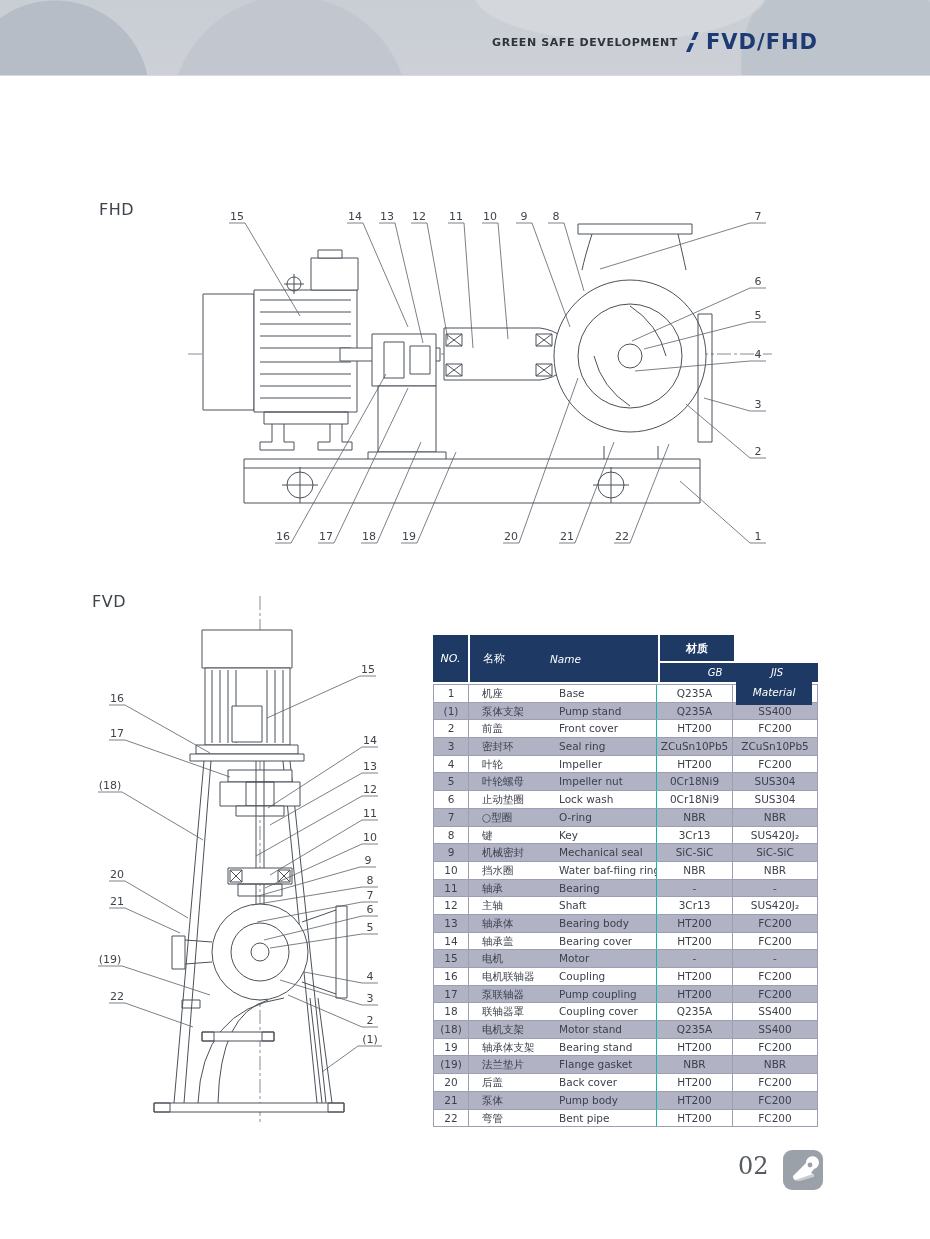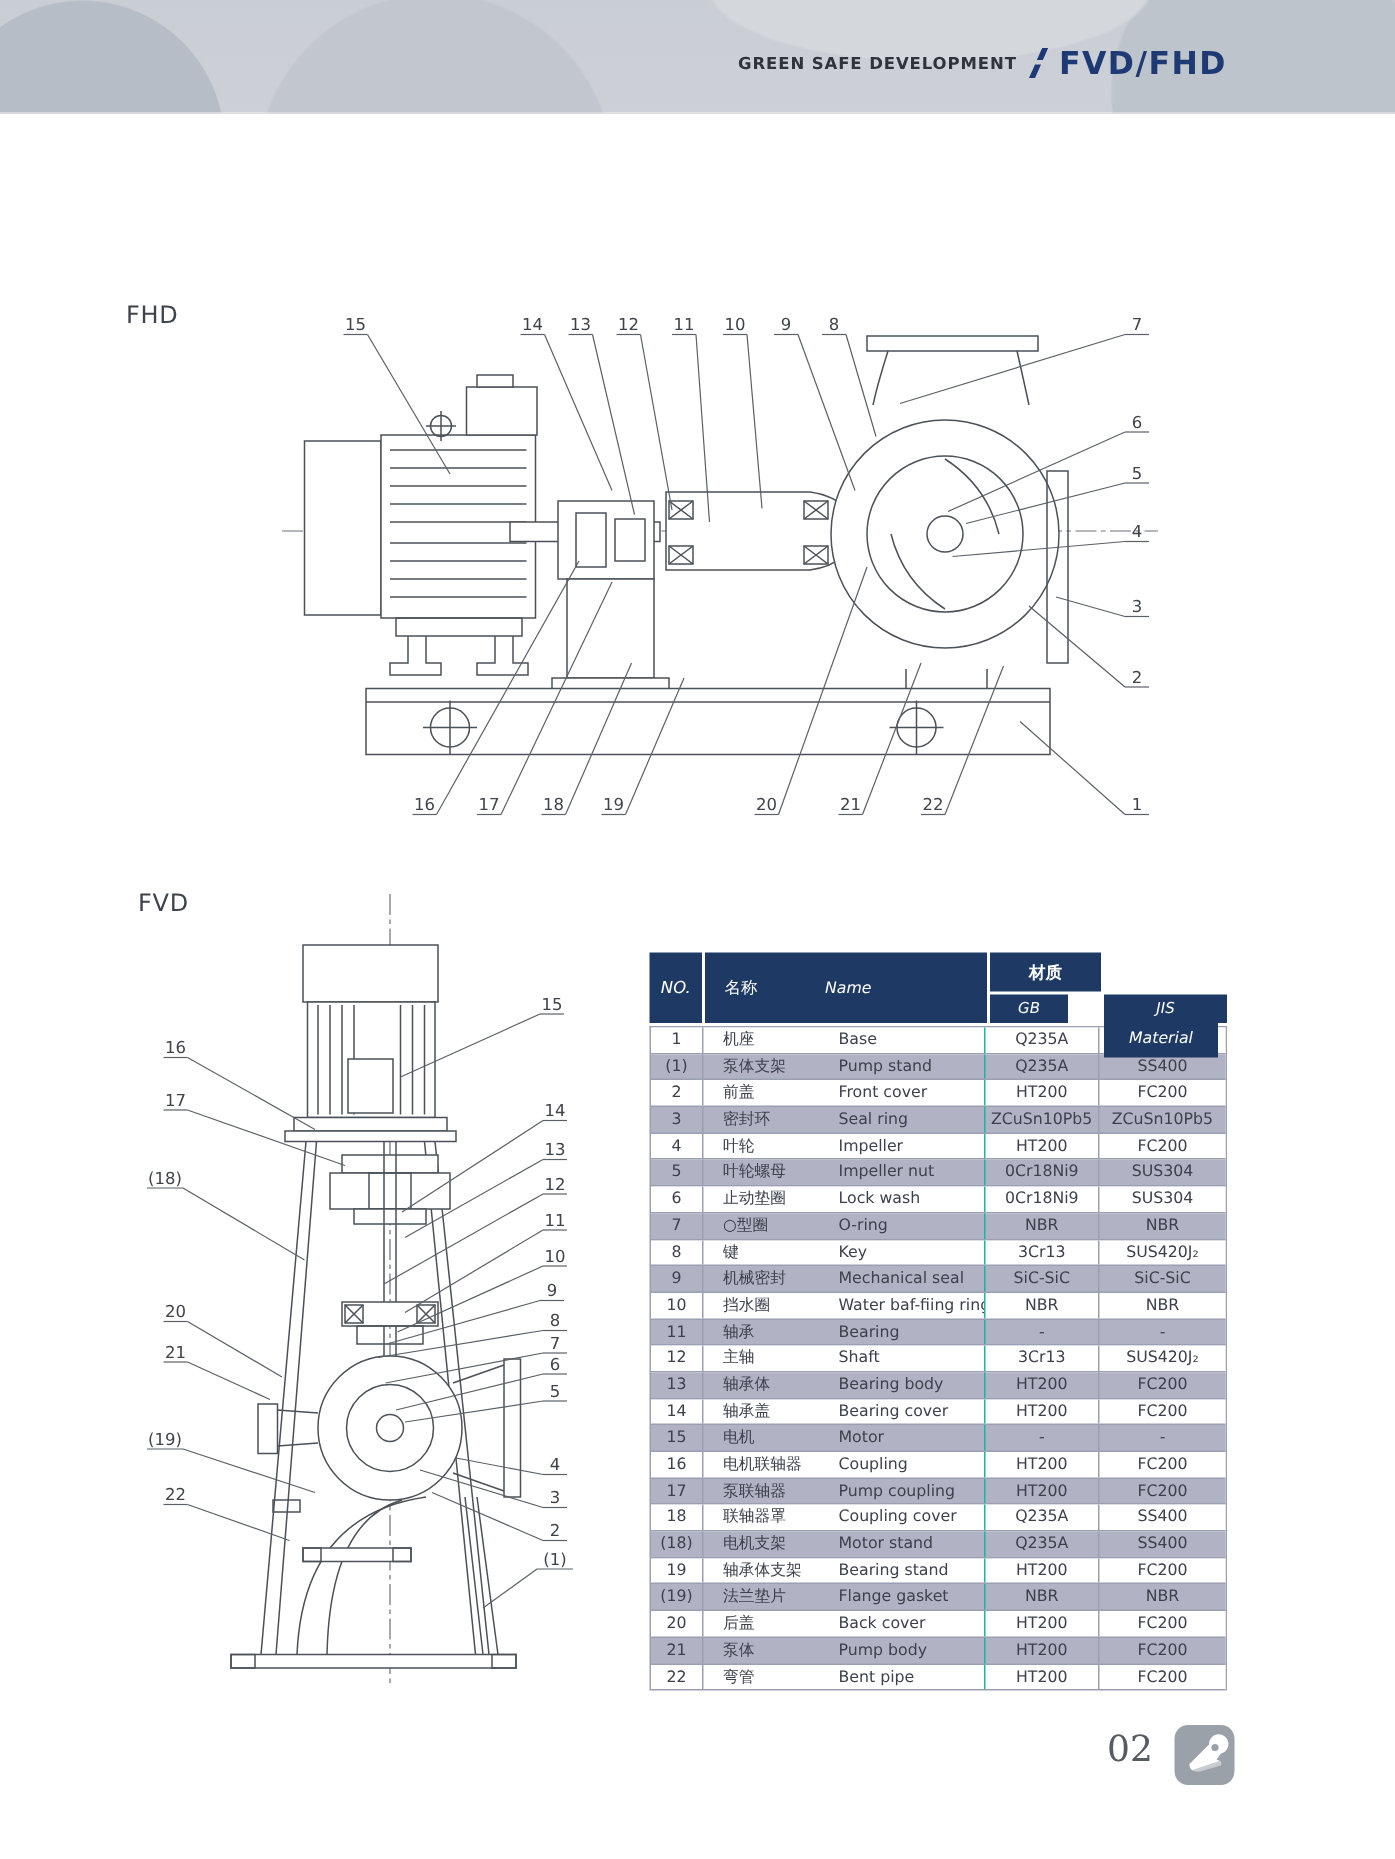--- a/index.html
+++ b/index.html
@@ -19,21 +19,21 @@
   .tagline{font-size:11px;font-weight:bold;letter-spacing:.6px;color:#2e343a;}
   .sep{position:relative;width:10px;height:20px;}
   .sep i{position:absolute;display:block;width:4px;background:#1d3a74;transform:skewX(-24deg);}
   .sep i.t{right:0;top:0;height:8px;}
   .sep i.b{left:1px;bottom:0;height:9px;}
   .logo{font-size:21px;font-weight:bold;letter-spacing:1px;color:#1d3a74;}
 
   
   .title{position:absolute;left:92px;top:150px;font-size:21px;color:#1d3560;letter-spacing:.3px;}
   .dlab{position:absolute;font-size:16px;color:#3e444b;letter-spacing:.5px;}
-  .dlab.fhd{left:84px;top:200px;}
+  .dlab.fhd{left:99px;top:200px;}
   .dlab.fvd{left:92px;top:592px;}
 
   
   svg.draw{position:absolute;overflow:visible;}
   #svg-fhd{left:180px;top:196px;}
   #svg-fvd{left:70px;top:580px;}
   svg.draw *{vector-effect:non-scaling-stroke;}
   .ln{stroke:#4b5158;fill:none;stroke-width:1;}
   .lnf{stroke:#4b5158;fill:#fff;stroke-width:1;}
   .cl{stroke:#6a7078;fill:none;stroke-width:.8;stroke-dasharray:14 3 3 3;}
@@ -43,21 +43,21 @@
   
   .ptable{position:absolute;left:433px;top:635px;width:385px;}
   .thead{position:relative;height:47px;}
   .thead .blk{position:absolute;background:#1e3a64;color:#fff;display:flex;align-items:center;}
   .h-no{left:0;top:0;width:35px;height:47px;justify-content:center;font-style:italic;font-size:11px;}
   .h-name{left:37px;top:0;width:188px;height:47px;}
   .h-name .zh{margin-left:13px;font-size:11px;font-weight:normal;}
   .h-name .en{margin-left:45px;font-style:italic;font-size:10.5px;}
   .h-mzh{left:227px;top:0;width:74px;height:26px;justify-content:center;font-size:11px;font-weight:bold;}
   .h-men{left:303px;top:0;width:76px;height:26px;justify-content:center;font-style:italic;font-size:10.5px;margin-top:44px;}
-  .h-gb{left:227px;top:28px;width:52px;height:19px;justify-content:center;font-style:italic;font-size:10px;}
+  .h-gb{left:227px;top:28px;width:52px;height:19px;justify-content:center;font-style:italic;font-size:10px;padding-left:29px;}
   .h-jis{left:303px;top:28px;width:82px;height:19px;justify-content:center;font-style:italic;font-size:10px;}
   .tbody{margin-top:2px;border:1px solid #9aa0b2;border-bottom:none;}
   .trow{display:grid;grid-template-columns:35px 90px 98px 76px 84px;height:16.7px;line-height:16.7px;
         border-bottom:1px solid #9aa0b2;font-size:10.5px;color:#3c414c;background:#fff;}
   .trow.alt{background:#b1b3c5;}
   .td{overflow:hidden;white-space:nowrap;}
   .td.no{text-align:center;border-right:1px solid #9aa0b2;}
   .td.zh{padding-left:13px;}
   .td.en{border-right:1px solid #14b8a6;}
   .td.gb{text-align:center;border-right:1px solid #9aa0b2;}

